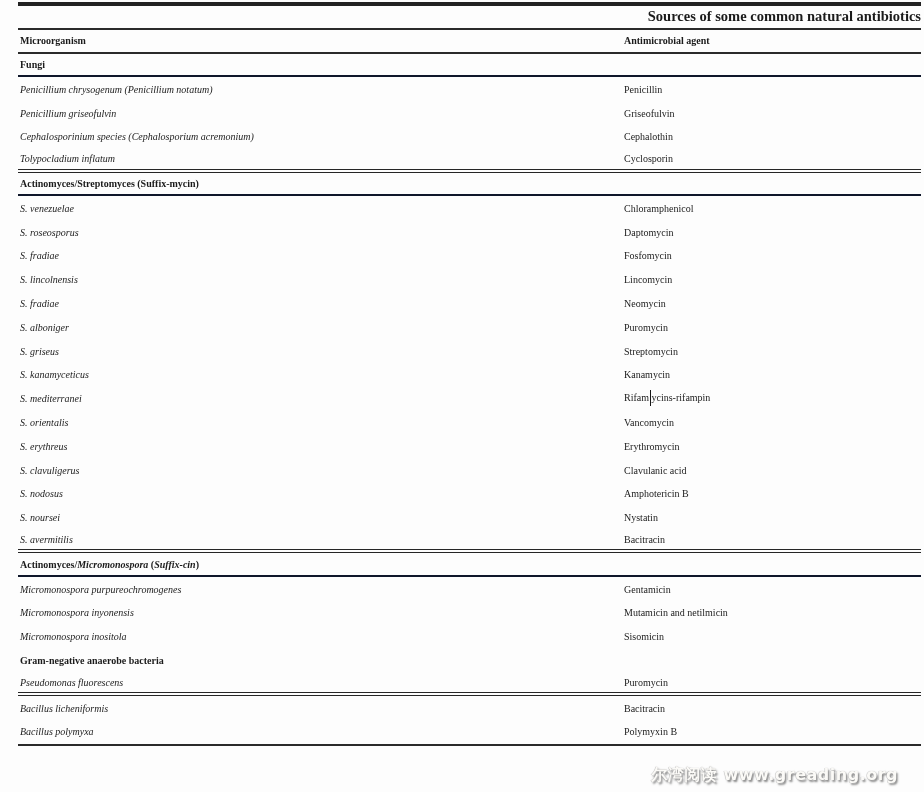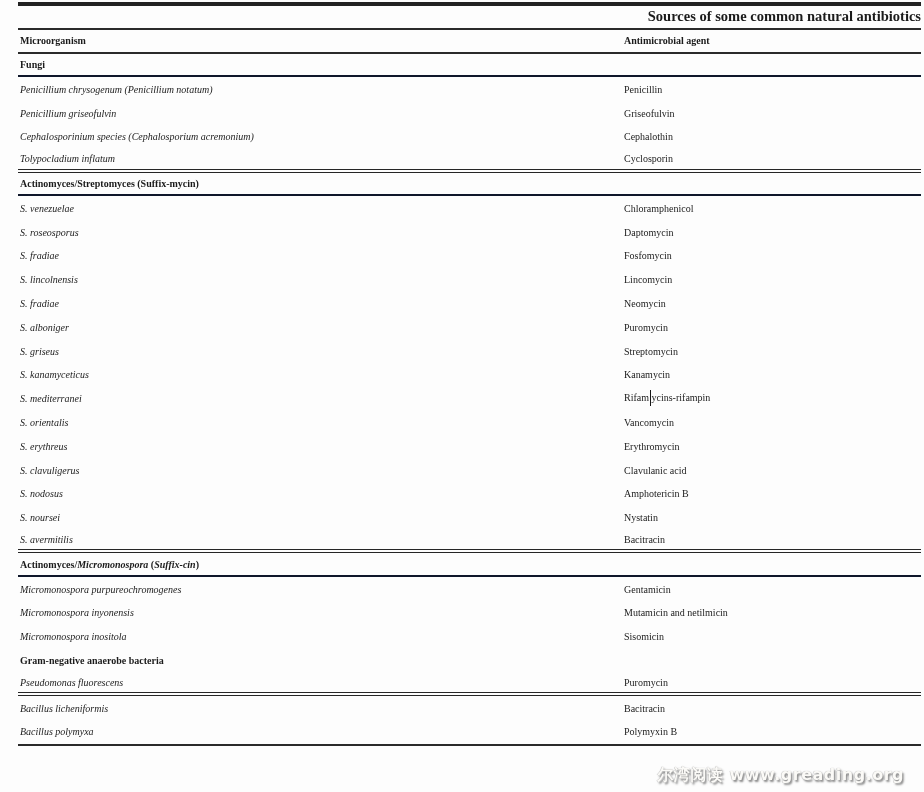--- a/index.html
+++ b/index.html
@@ -67,21 +67,21 @@
   .caret {
     display: inline-block;
     width: 1.5px;
     height: 16px;
     background: #151515;
     vertical-align: middle;
     margin: 0 0.5px 2px 0.5px;
   }
   .watermark {
     position: absolute;
-    right: 20px;
+    right: 26px;
     bottom: 6px;
     font-family: "DejaVu Sans", sans-serif;
     font-weight: bold;
     font-size: 16px;
     letter-spacing: 0.5px;
     color: #fbfaf7;
     text-shadow: 1.5px 1.5px 2px rgba(125,125,125,0.9),
                  -0.5px -0.5px 0 rgba(160,160,160,0.45),
                  0 0 1px rgba(140,140,140,0.6);
   }

